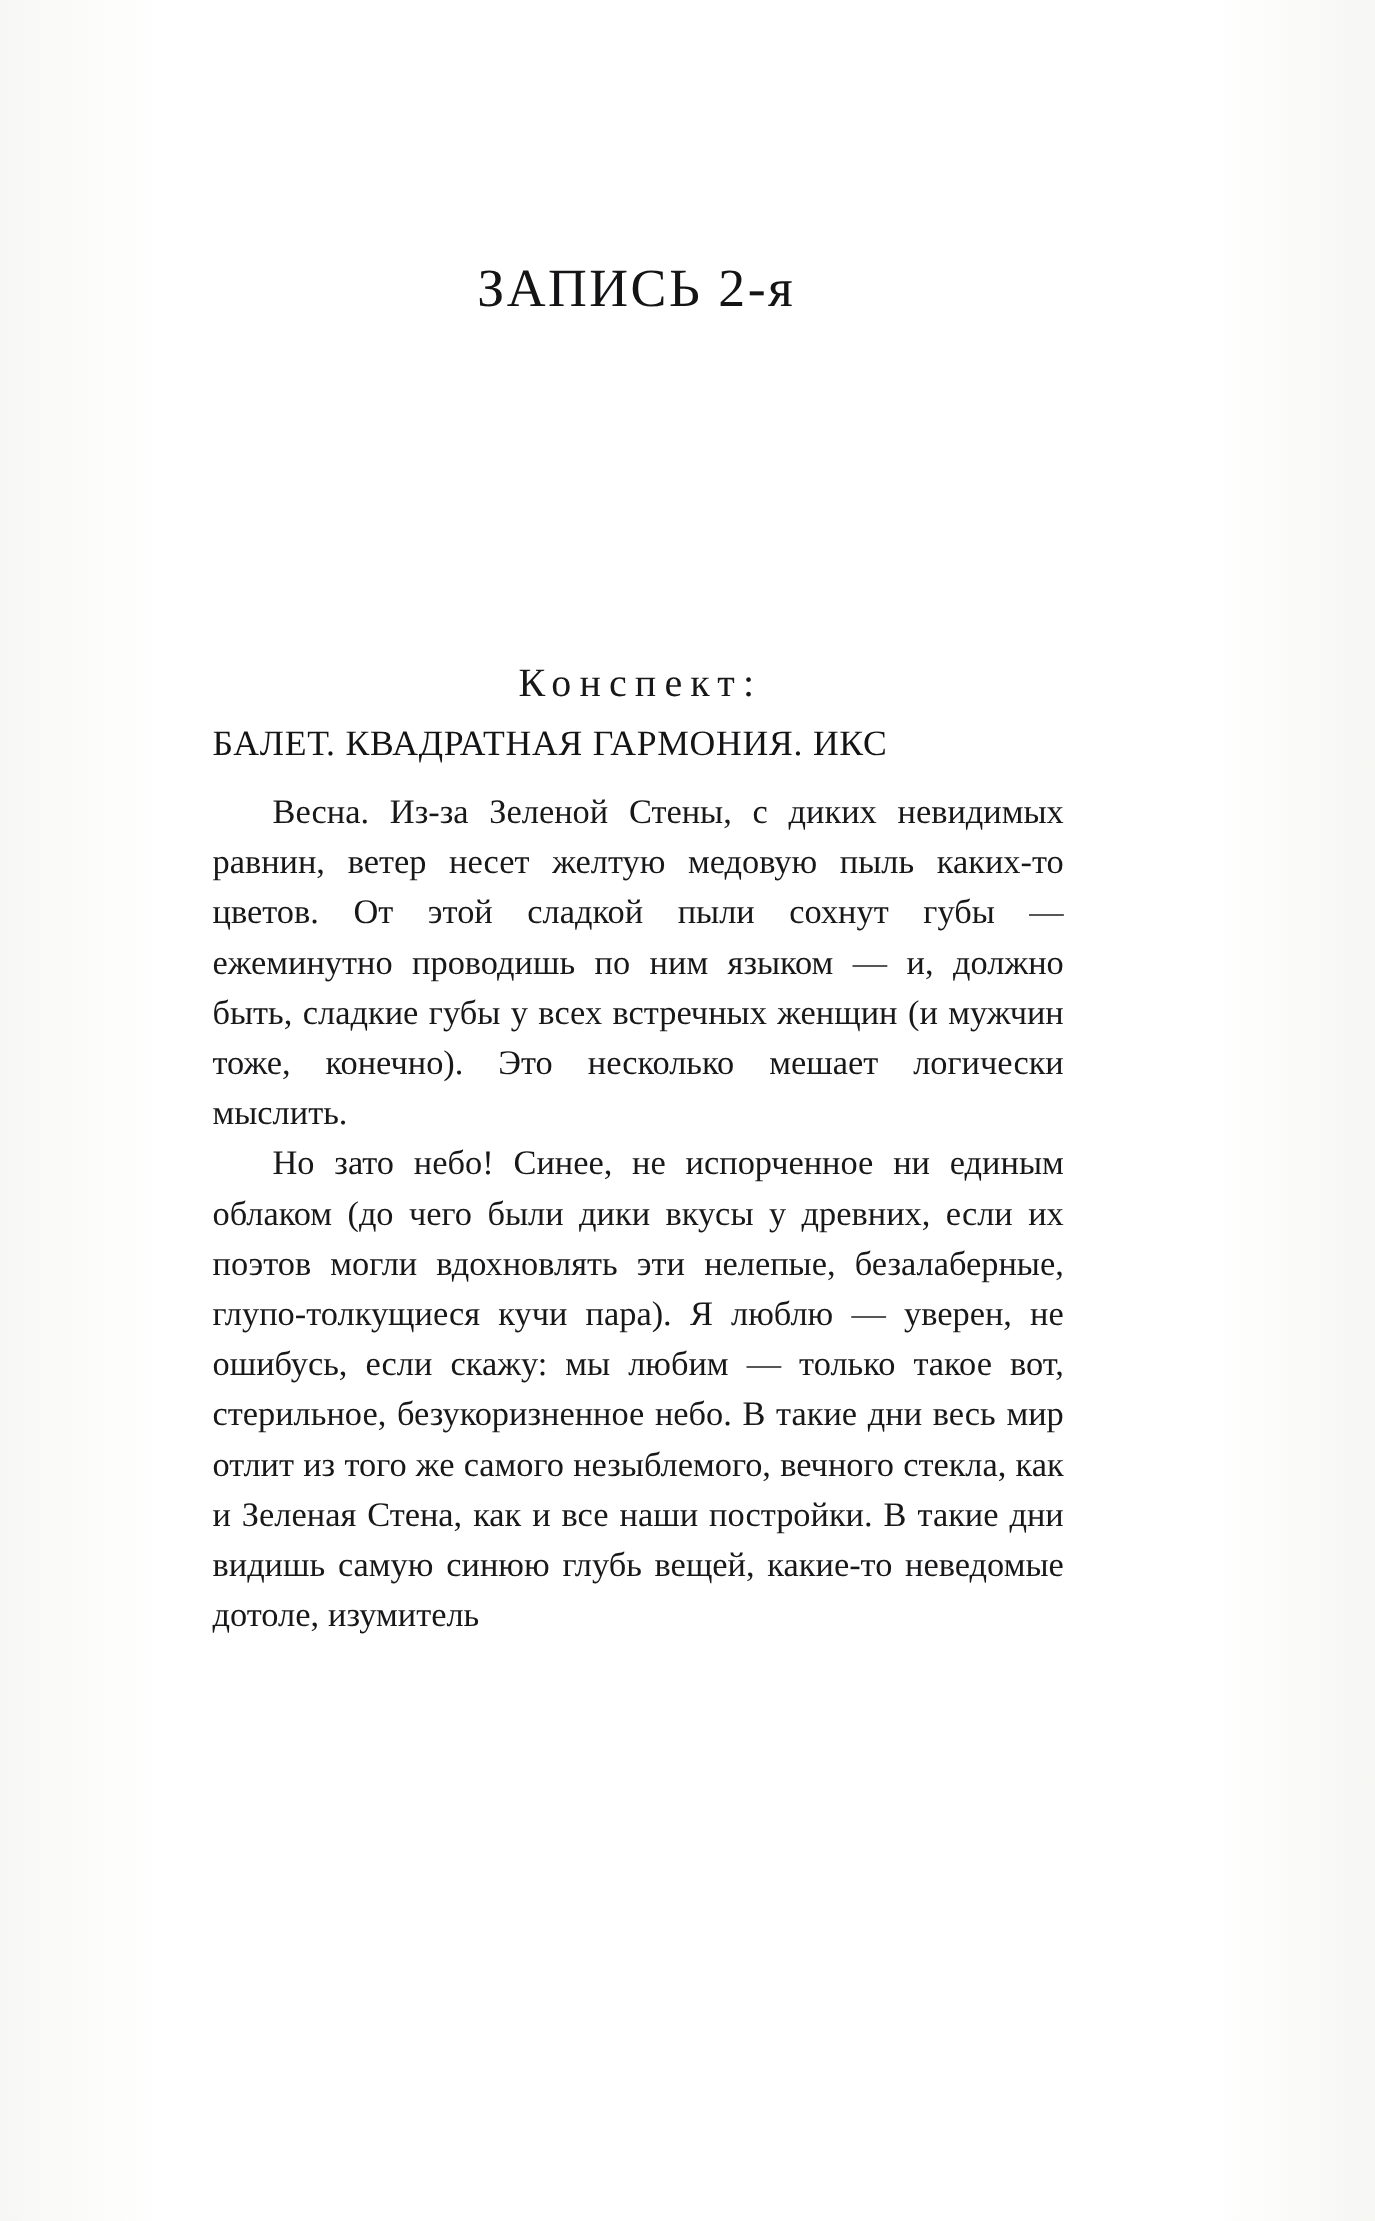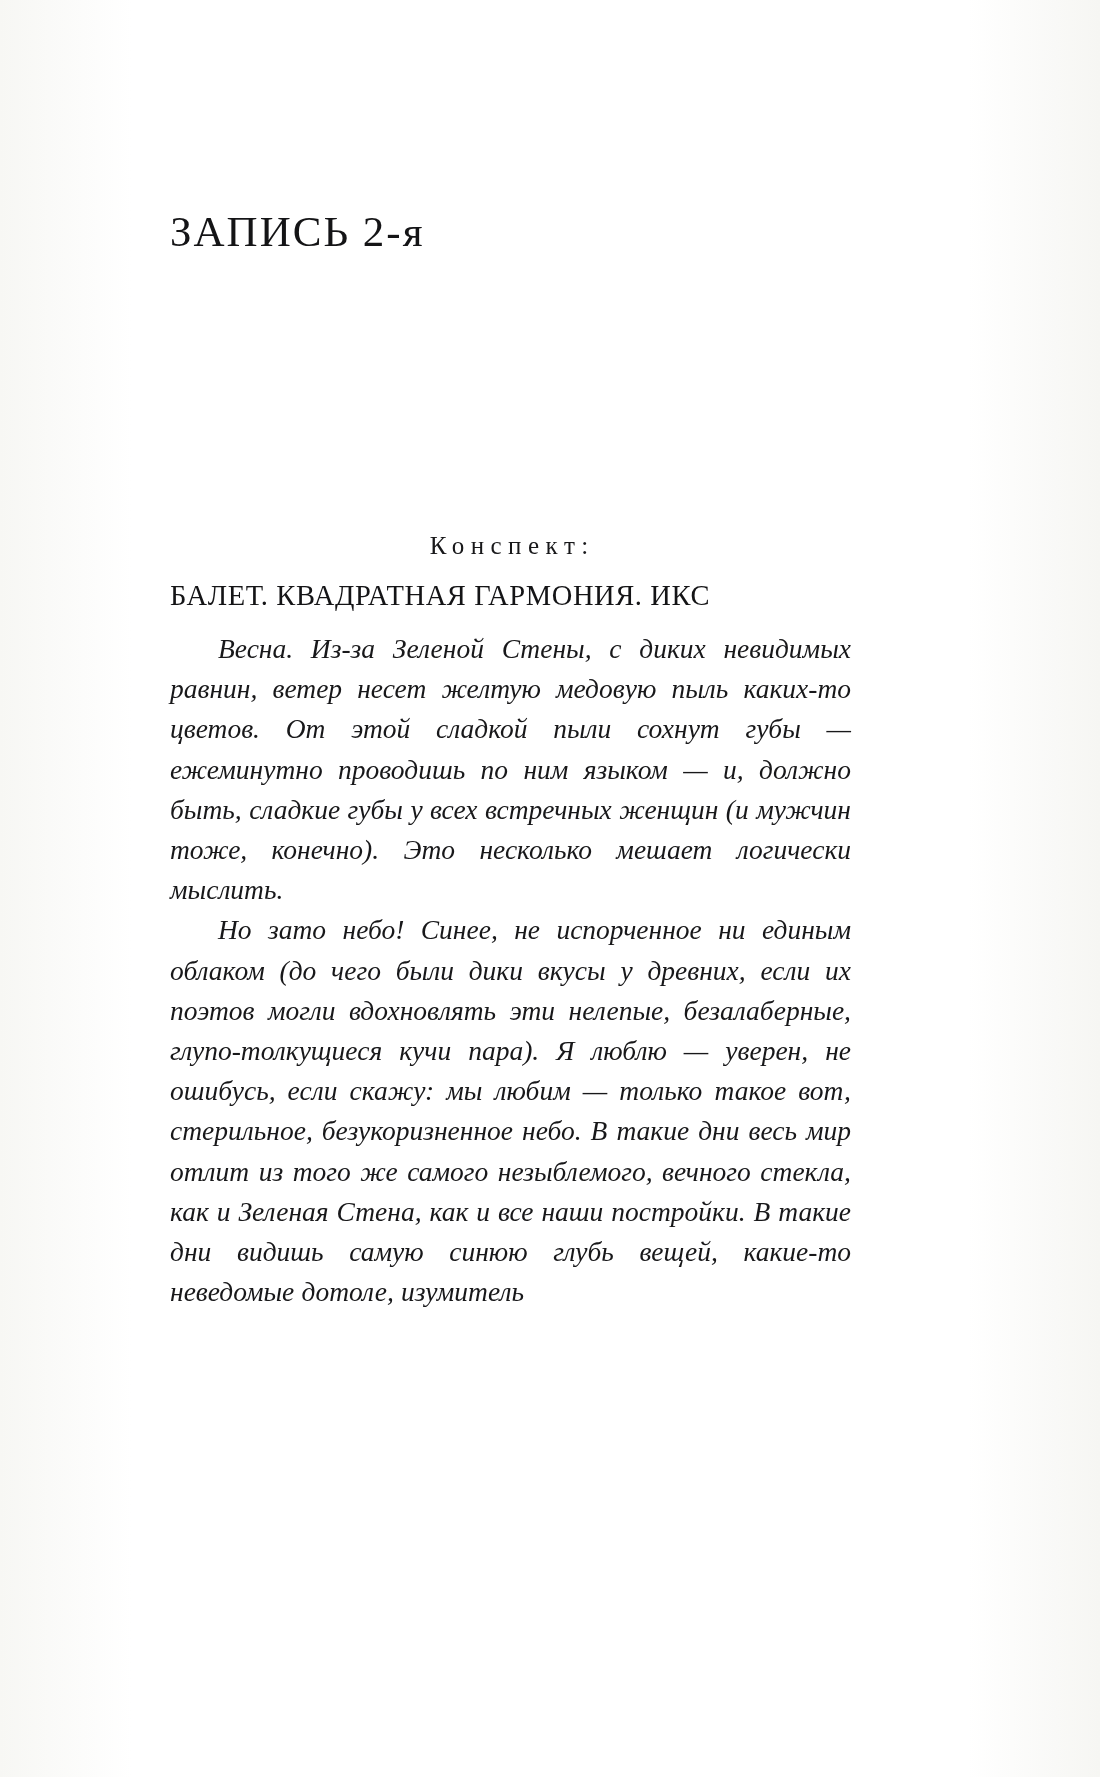--- a/index.html
+++ b/index.html
@@ -40,40 +40,40 @@
     width: 678px;
     height: 1777px;
   }
 
   
   .chapter-title {
     position: absolute;
     top: 206px;
     left: 0;
     width: 678px;
-    text-align: left;
+    text-align: center;
     font-size: 43px;
     line-height: 52px;
     font-weight: 400;
     letter-spacing: 2.0px;
     color: #141416;
     white-space: pre;
   }
 
   
   .synopsis {
     position: absolute;
     top: 528px;
     left: 0;
     width: 678px;
   }
 
   .synopsis-label {
     text-align: center;
-    font-size: 25px;
+    font-size: 32px;
     line-height: 36px;
     letter-spacing: 6.5px;
     text-indent: 6.5px;
     color: #18181a;
   }
 
   .synopsis-heading {
     font-size: 28.5px;
     line-height: 48px;
     letter-spacing: 0.6px;
@@ -81,21 +81,20 @@
     margin-top: 8px;
     white-space: nowrap;
   }
 
   
   .body-text {
     position: absolute;
     top: 629px;
     left: 0;
     width: 681px;
-    font-style: italic;
   }
 
   .para {
     font-size: 27.5px;
     line-height: 40.2px;
     text-align: justify;
     text-align-last: left;
     text-indent: 48px;
     margin: 0;
     hyphens: manual;

